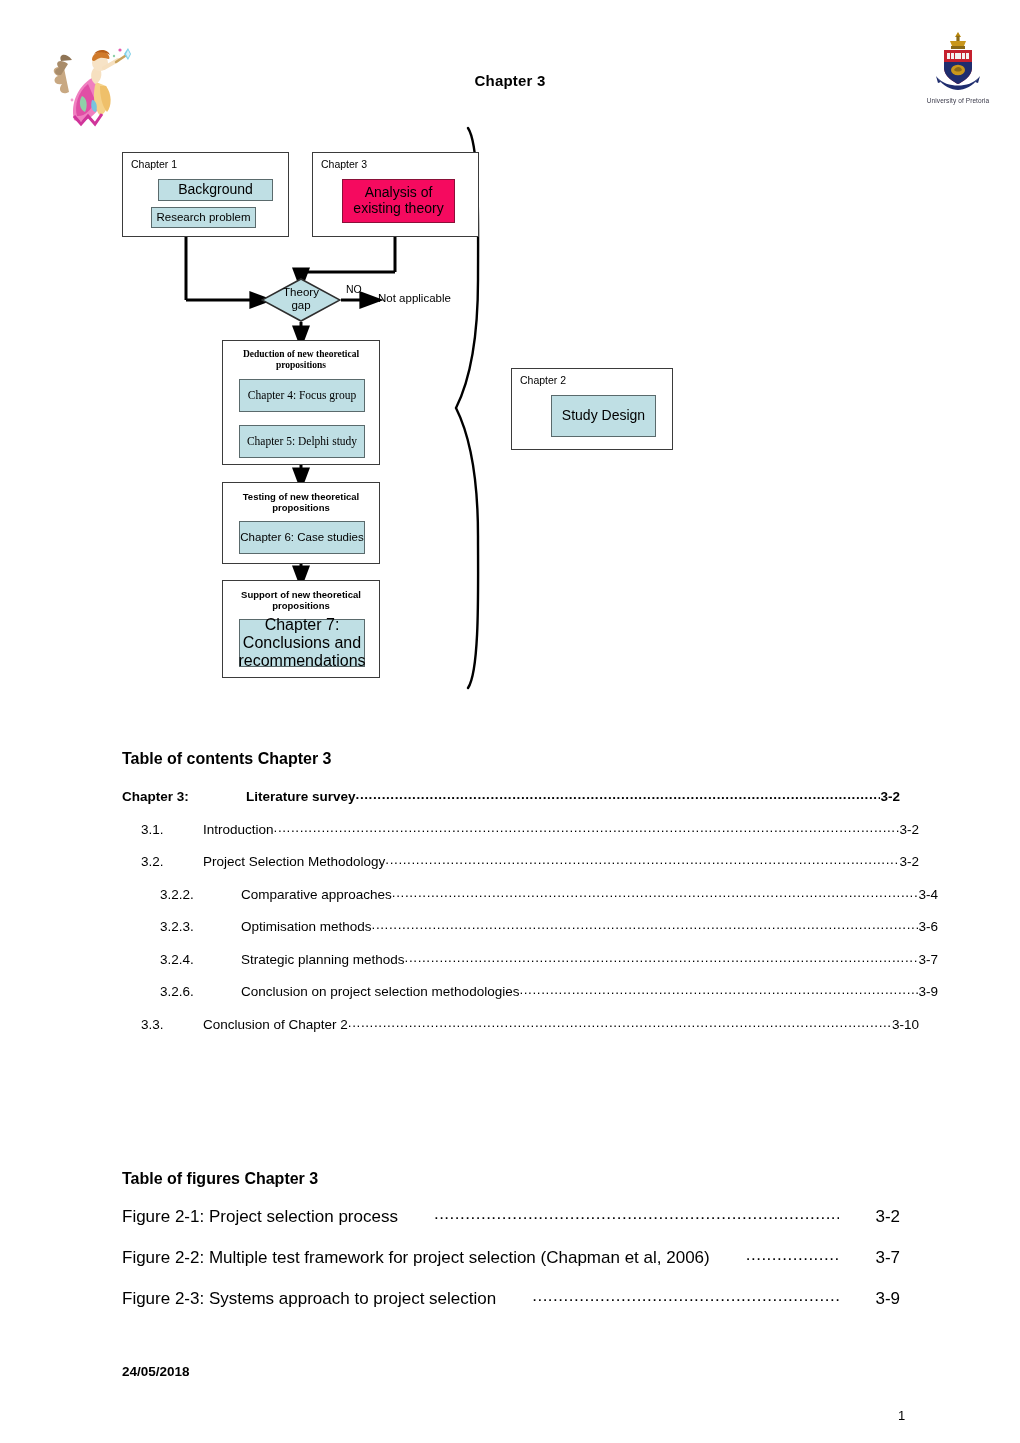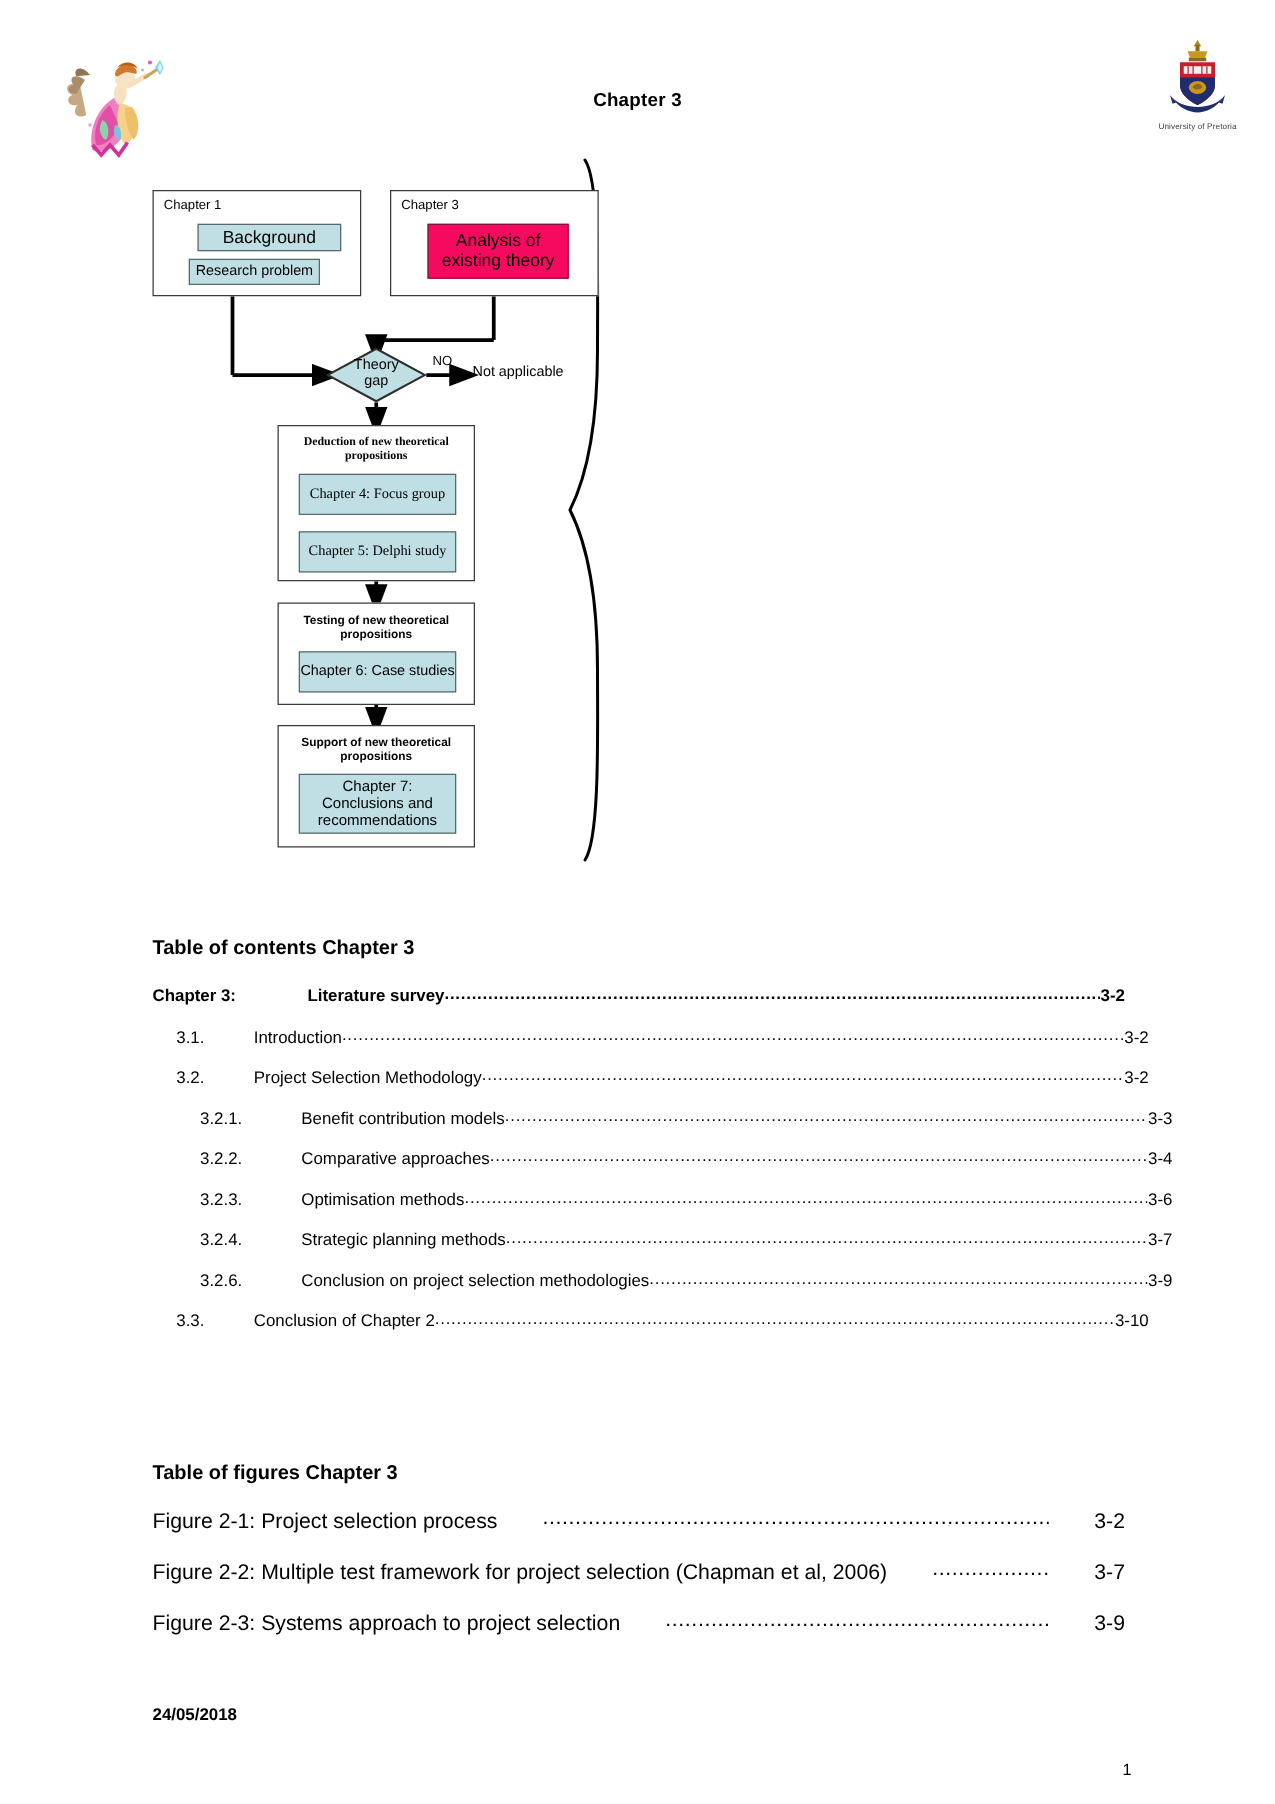--- a/index.html
+++ b/index.html
@@ -82,21 +82,21 @@
     justify-content: center;
     text-align: center;
     line-height: 1.12;
   }
   .chip.pink {
     background: #f50a5f;
     border-color: #8a1038;
   }
   .chip.lg { font-size: 14px; }
   .chip.md { font-size: 11.5px; }
-  .chip.sm { font-size: 12px; }
+  .chip.sm { font-size: 16px; }
 
   .grp-title {
     position: absolute;
     font-size: 9.5px;
     font-weight: bold;
     text-align: center;
     line-height: 1.18;
     width: 100%;
     left: 0;
   }
@@ -346,20 +346,24 @@
     <div class="fbox" style="left:222px; top:362px; width:158px; height:82px;">
       <div class="grp-title" style="top:8px;">Testing of new theoretical propositions</div>
       <div class="chip md" style="left:16px; top:38px; width:126px; height:33px;">Chapter 6: Case studies</div>
     </div>
 
     <div class="fbox" style="left:222px; top:460px; width:158px; height:98px;">
       <div class="grp-title" style="top:8px;">Support of new theoretical propositions</div>
       <div class="chip sm" style="left:16px; top:38px; width:126px; height:48px;">Chapter 7: Conclusions and recommendations</div>
     </div>
 
+    <div class="fbox" style="left:511px; top:248px; width:162px; height:82px;">
+      <div class="fbox-label" style="left:8px; top:5px;">Chapter 2</div>
+      <div class="chip lg" style="left:39px; top:26px; width:105px; height:42px;">Study Design</div>
+    </div>
   </div>
 
   <div class="sec-heading" style="left:122px; top:750px;">Table of contents Chapter 3</div>
 
   <div class="toc" style="top:790px;">
     <div class="toc-row l1">
       <span class="toc-num">Chapter 3:</span>
       <span class="toc-txt">Literature survey</span>
       <span class="toc-dots"></span>
       <span class="toc-pg">3-2</span>
@@ -368,26 +372,20 @@
       <span class="toc-num">3.1.</span>
       <span class="toc-txt">Introduction</span>
       <span class="toc-dots"></span>
       <span class="toc-pg">3-2</span>
     </div>
     <div class="toc-row l2">
       <span class="toc-num">3.2.</span>
       <span class="toc-txt">Project Selection Methodology</span>
       <span class="toc-dots"></span>
       <span class="toc-pg">3-2</span>
-    </div>
-    <div class="toc-row l3">
-      <span class="toc-num">3.2.1.</span>
-      <span class="toc-txt">Benefit contribution models</span>
-      <span class="toc-dots"></span>
-      <span class="toc-pg">3-3</span>
     </div>
     <div class="toc-row l3">
       <span class="toc-num">3.2.2.</span>
       <span class="toc-txt">Comparative approaches</span>
       <span class="toc-dots"></span>
       <span class="toc-pg">3-4</span>
     </div>
     <div class="toc-row l3">
       <span class="toc-num">3.2.3.</span>
       <span class="toc-txt">Optimisation methods</span>

